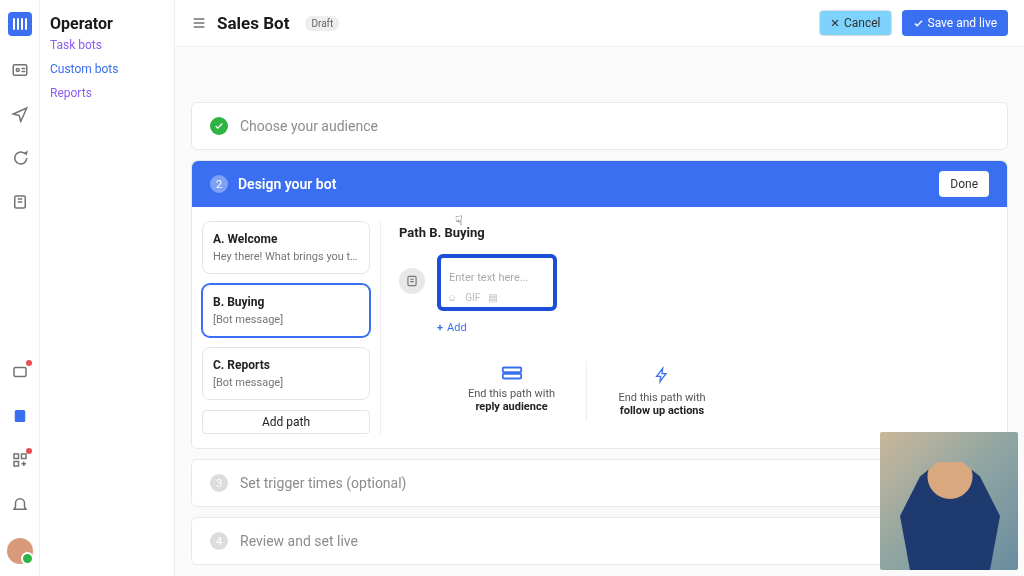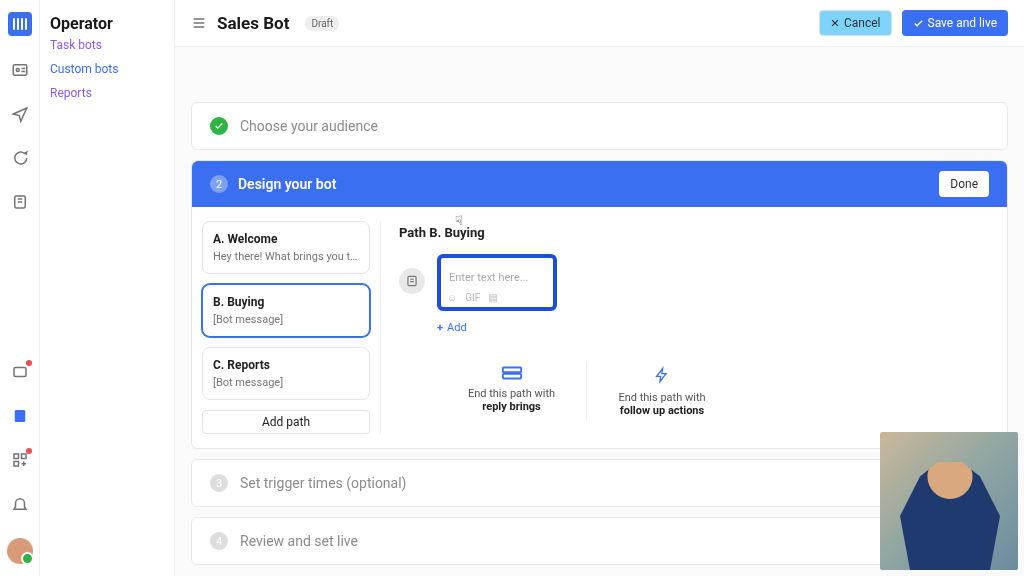--- a/index.html
+++ b/index.html
@@ -251,21 +251,21 @@
 
                 <div class="end-opts">
                   <div class="end-opt">
                     <div class="end-icon">
                       <svg width="22" height="16" viewBox="0 0 24 16" fill="none" stroke="currentColor" stroke-width="2">
                           <rect x="2" y="2" width="20" height="5" rx="1"></rect>
                           <rect x="2" y="9" width="20" height="5" rx="1"></rect>
                         </svg>
                     </div>
                     <div class="end-text1">End this path with</div>
-                    <div class="end-text2">reply brings</div>
+                    <div class="end-text2">reply audience</div>
                   </div>
                   <div class="end-opt">
                     <div class="end-icon">
                       <svg width="16" height="20" viewBox="0 0 24 24" fill="none" stroke="currentColor" stroke-width="2">
                           <path d="M13 2L4 14h6l-1 8 9-12h-6l1-8z"></path>
                         </svg>
                     </div>
                     <div class="end-text1">End this path with</div>
                     <div class="end-text2">follow up actions</div>
                   </div>

